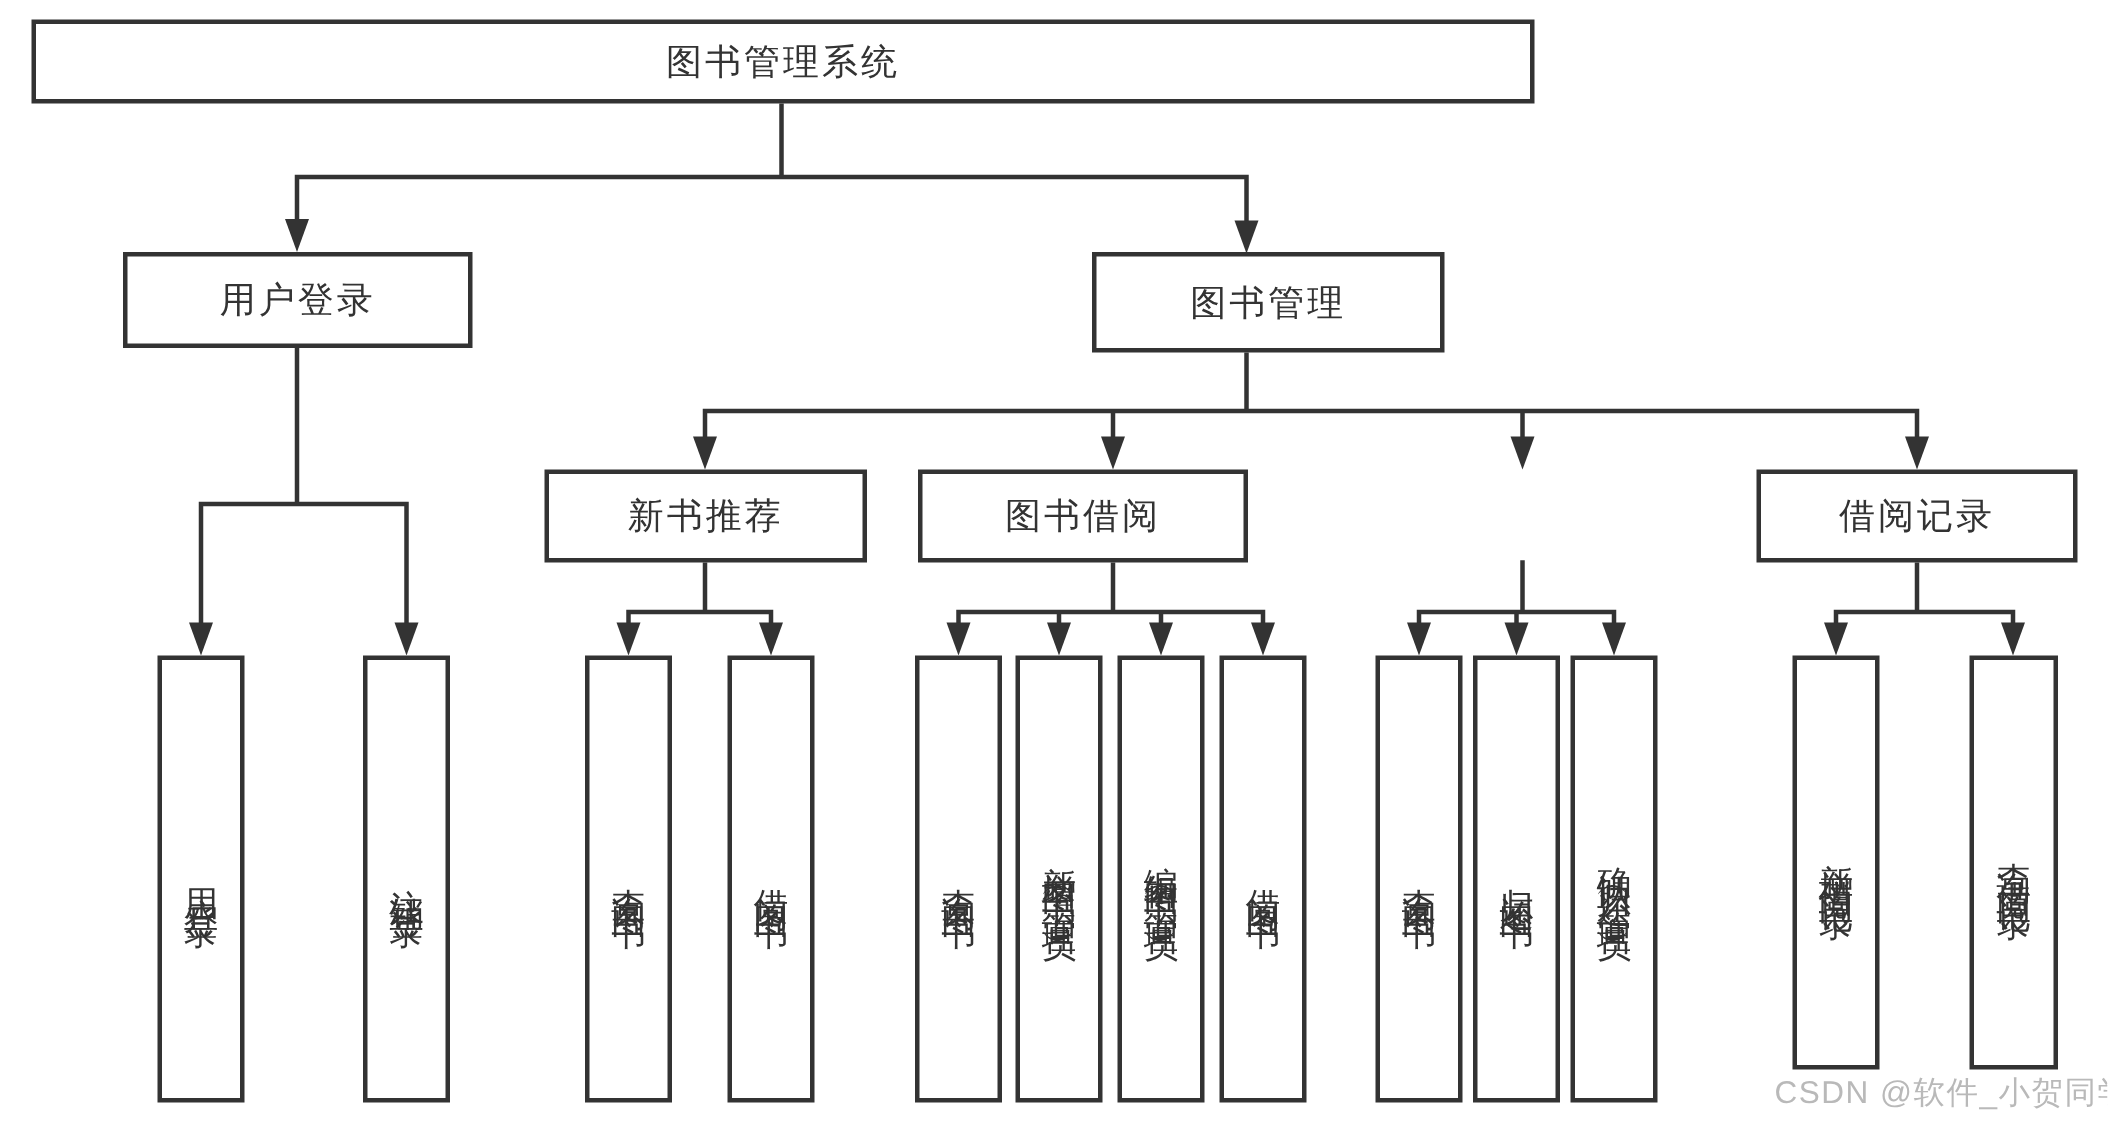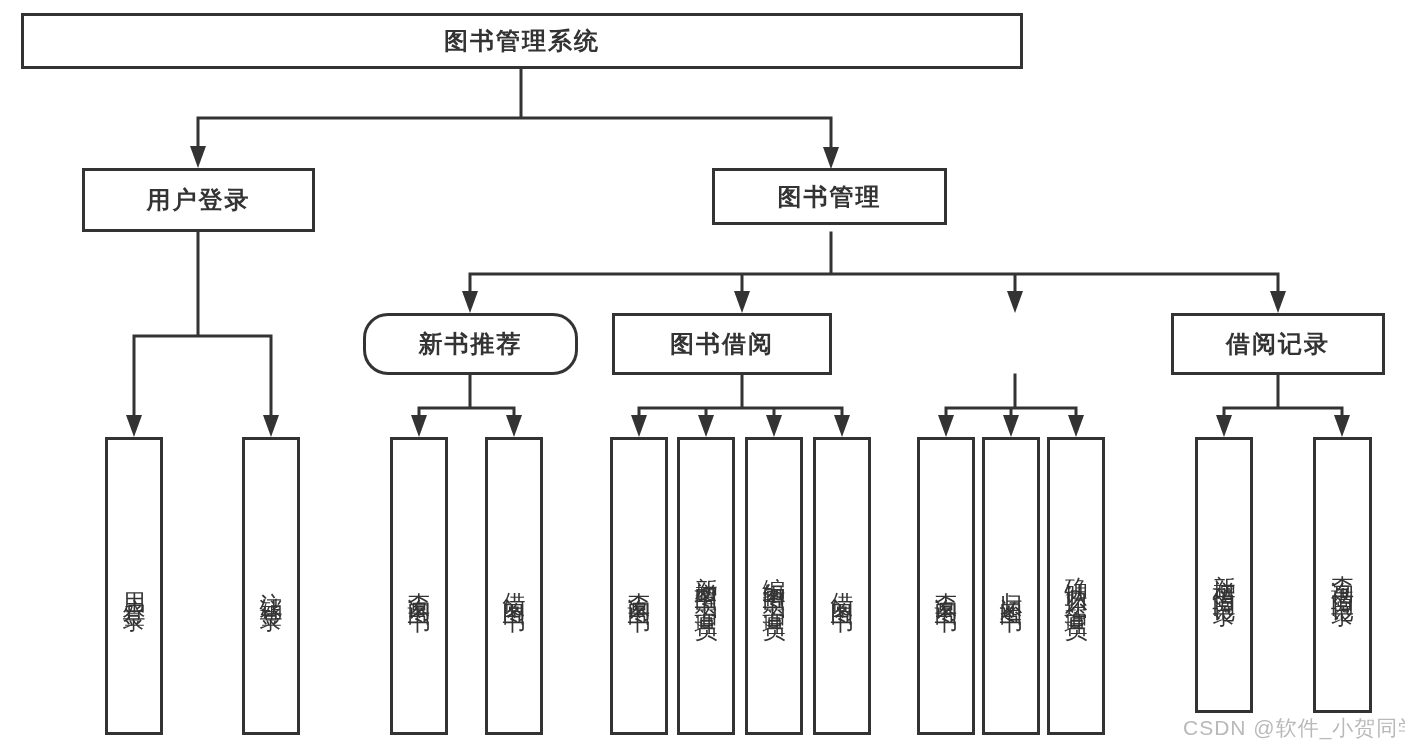--- a/index.html
+++ b/index.html
@@ -22,21 +22,20 @@
     box-sizing: border-box;
     border: 3px solid #333333;
     background: #ffffff;
     display: flex;
     align-items: center;
     justify-content: center;
     font-size: 24px;
     letter-spacing: 2px;
     color: #333333;
     z-index: 2;
-    font-weight: bold;
   }
   .vbox {
     position: absolute;
     box-sizing: border-box;
     border: 3px solid #333333;
     background: #ffffff;
     display: flex;
     align-items: center;
     justify-content: center;
     writing-mode: vertical-rl;
@@ -93,23 +92,23 @@
       <polygon points="1003,415 1019,415 1011,437"></polygon>
       <polygon points="1068,415 1084,415 1076,437"></polygon>
       <polygon points="1216,415 1232,415 1224,437"></polygon>
       <polygon points="1334,415 1350,415 1342,437"></polygon>
     </g>
   </svg>
 
   <div class="box" style="left:21px; top:13px; width:1002px; height:56px;">图书管理系统</div>
 
   <div class="box" style="left:82px; top:168px; width:233px; height:64px;">用户登录</div>
-  <div class="box" style="left:712px; top:168px; width:235px; height:57px;">图书管理</div>
+  <div class="box" style="left:728px; top:168px; width:235px; height:67px;">图书管理</div>
 
-  <div class="box" style="left:363px; top:313px; width:215px; height:62px;border-radius:25px;">新书推荐</div>
+  <div class="box" style="left:363px; top:313px; width:215px; height:62px;">新书推荐</div>
   <div class="box" style="left:612px; top:313px; width:220px; height:62px;">图书借阅</div>
   <div class="box" style="left:1171px; top:313px; width:214px; height:62px;text-align:right;">借阅记录</div>
 
   <div class="vbox" style="left:105px; top:437px; width:58px; height:298px;">用户登录</div>
   <div class="vbox" style="left:242px; top:437px; width:58px; height:298px;">注销登录</div>
 
   <div class="vbox" style="left:390px; top:437px; width:58px; height:298px;">查询图书</div>
   <div class="vbox" style="left:485px; top:437px; width:58px; height:298px;">借阅图书</div>
 
   <div class="vbox" style="left:610px; top:437px; width:58px; height:298px;">查询图书</div>

